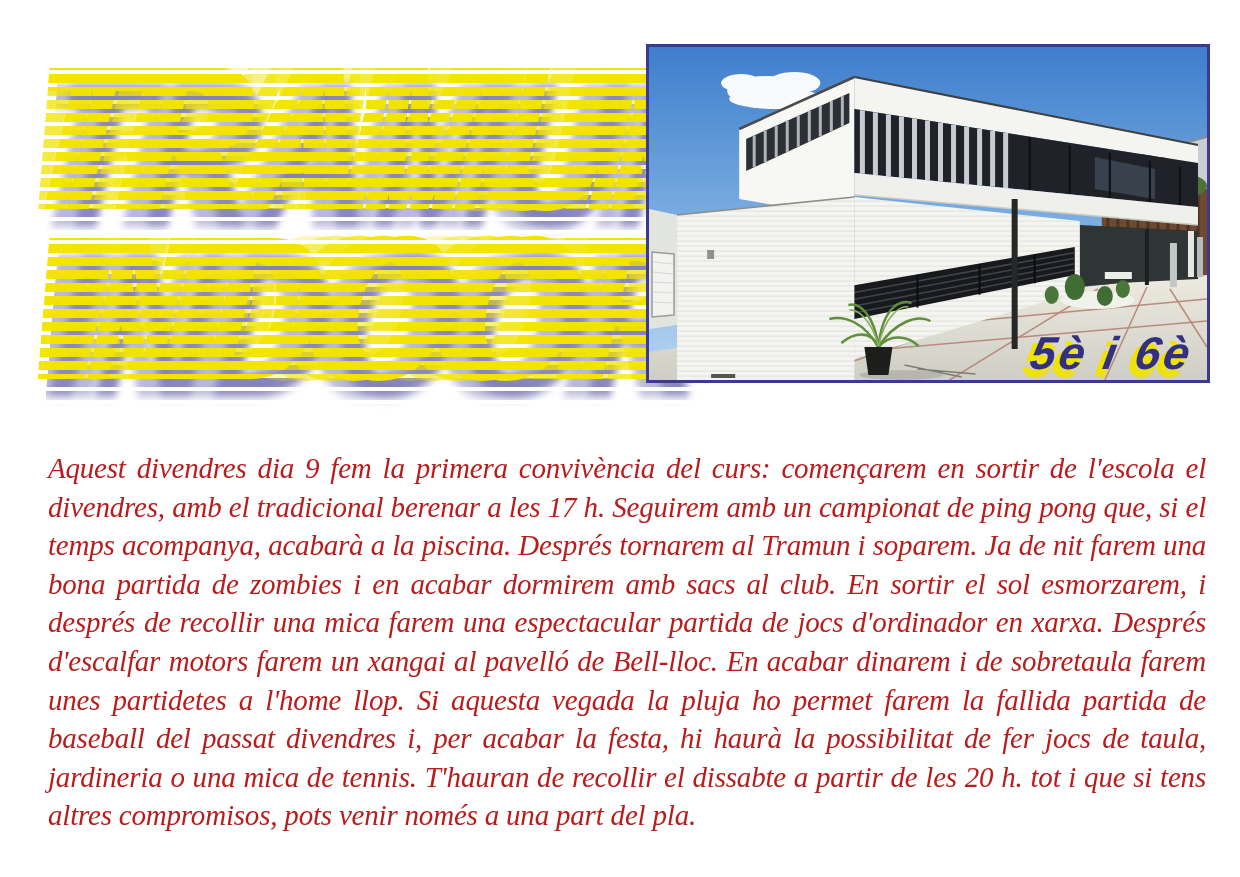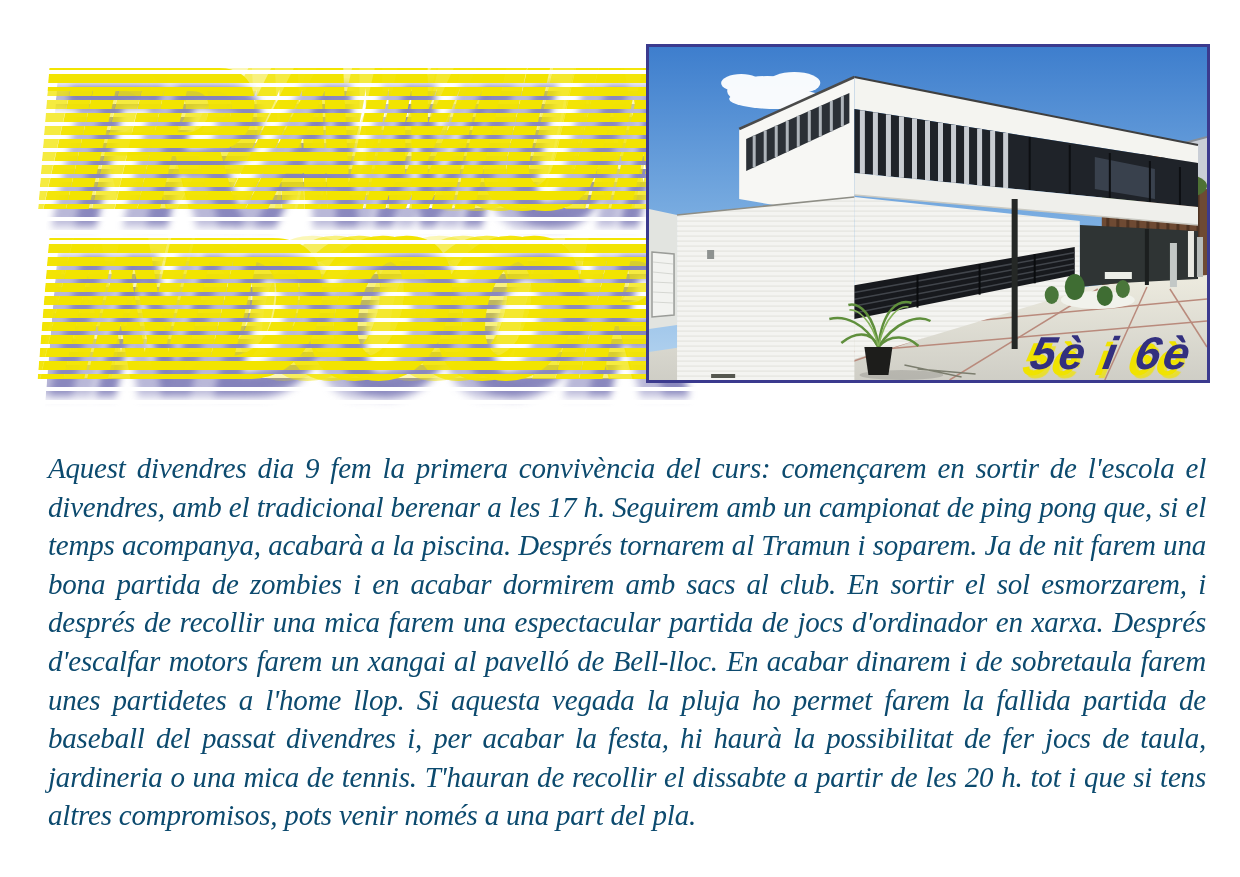--- a/index.html
+++ b/index.html
@@ -27,21 +27,21 @@
          border:3px solid #3b3a8e;background:#9ec3e8;}
   #photo svg{display:block;width:100%;height:100%;}
   #grade-badge{position:absolute;right:14px;bottom:4px;
         font:italic bold 46px/1 "Liberation Sans",sans-serif;
         color:#33307f;transform:skewX(-10deg);letter-spacing:3px;
         text-shadow:-6px 6px 0 #f0e300,-2px 9px 1px rgba(240,227,0,.75);}
 
   
   #body-paragraph{position:absolute;left:48px;top:420px;width:1158px;
         font:italic 29px/38.6px "Liberation Serif",serif;
-        color:#0c4a6e;text-align:justify;letter-spacing:-.2px;hyphens:none;}
+        color:#b91c1c;text-align:justify;letter-spacing:-.2px;hyphens:none;}
 </style>
 </head>
 <body>
 
 <div id="page">
 
   <div class="title-line" id="title-line-1">
     <span class="tlayer tshadow">TRAMUN</span>
     <span class="tlayer tmain">TRAMUN</span>
   </div>

